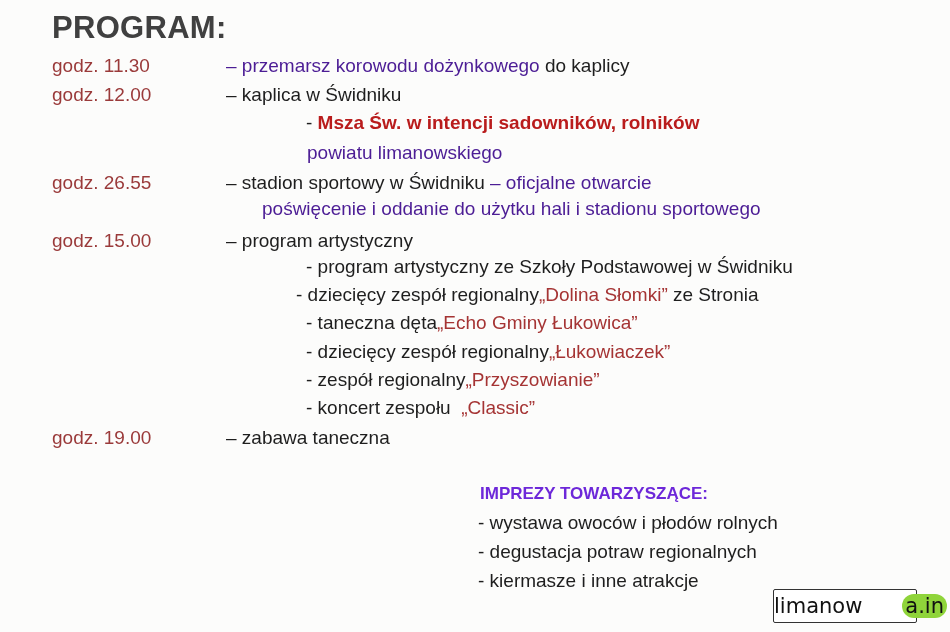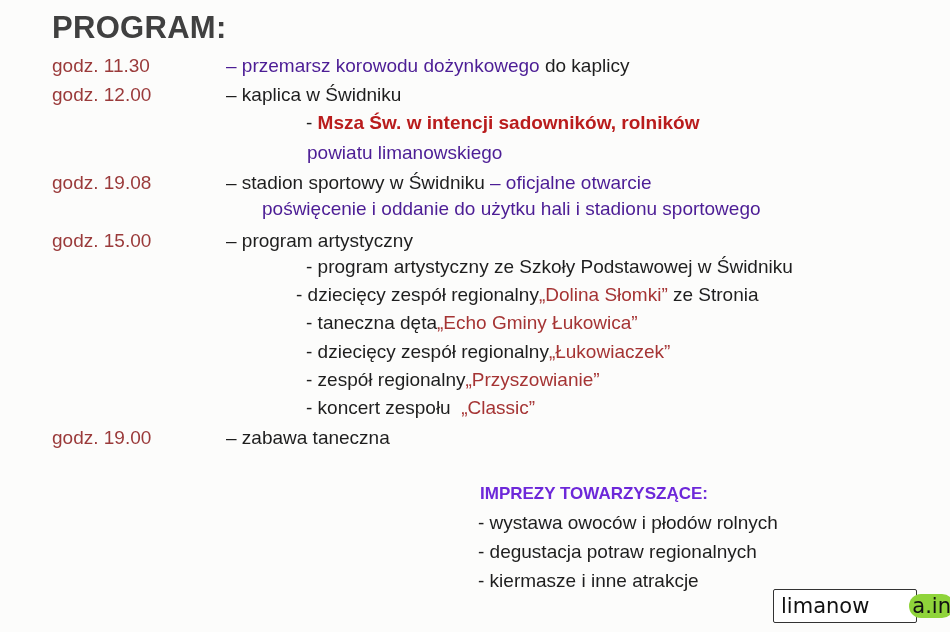--- a/index.html
+++ b/index.html
@@ -8,41 +8,41 @@
   .abs{position:absolute;white-space:nowrap;}
   .title{left:52px;top:10px;font-size:31px;font-weight:bold;color:#404040;letter-spacing:0.3px;}
   .row{font-size:19px;line-height:24px;}
   .time{left:52px;color:#9a3a3a;}
   .red{color:#a53434;}
   .green{color:#4c1d95;}
   .green-bold{color:#b91c1c;font-weight:bold;}
   .side-title{left:480px;top:484px;font-size:17px;font-weight:bold;color:#6d28d9;}
   .logo{left:773px;top:589px;width:144px;height:34px;border:1.5px solid #333;border-radius:2px;
         background:#fff;font-family:"DejaVu Sans",sans-serif;font-size:21px;color:#111;
-        display:flex;align-items:center;padding-left:7px;box-sizing:border-box;}
+        display:flex;align-items:center;box-sizing:border-box;}
   .logo .blob{background:#8fd43a;border-radius:12px;padding:0 3px;margin-left:40px;}
 </style>
 </head>
 <body>
 
 <div class="abs title">PROGRAM:</div>
 
 <div class="abs row time" style="top:54px">godz. 11.30</div>
 <div class="abs row" style="left:226px;top:54px">
   <span class="green">– przemarsz korowodu dożynkowego</span><span> do kaplicy</span>
 </div>
 
 <div class="abs row time" style="top:83px">godz. 12.00</div>
 <div class="abs row" style="left:226px;top:83px">– kaplica w Świdniku</div>
 <div class="abs row" style="left:306px;top:111px">
   <span>- </span><span class="green-bold">Msza Św. w intencji sadowników, rolników</span>
 </div>
 <div class="abs row green" style="left:307px;top:141px">powiatu limanowskiego</div>
 
-<div class="abs row time" style="top:171px">godz. 19.08</div>
+<div class="abs row time" style="top:171px">godz. 26.55</div>
 <div class="abs row" style="left:226px;top:171px">
   <span>– stadion sportowy w Świdniku</span><span class="green"> – oficjalne otwarcie</span>
 </div>
 <div class="abs row green" style="left:262px;top:197px">poświęcenie i oddanie do użytku hali i stadionu sportowego</div>
 
 <div class="abs row time" style="top:229px">godz. 15.00</div>
 <div class="abs row" style="left:226px;top:229px">– program artystyczny</div>
 
 <div class="abs row" style="left:306px;top:255px">
   <span>- program artystyczny ze Szkoły Podstawowej w Świdniku</span>

